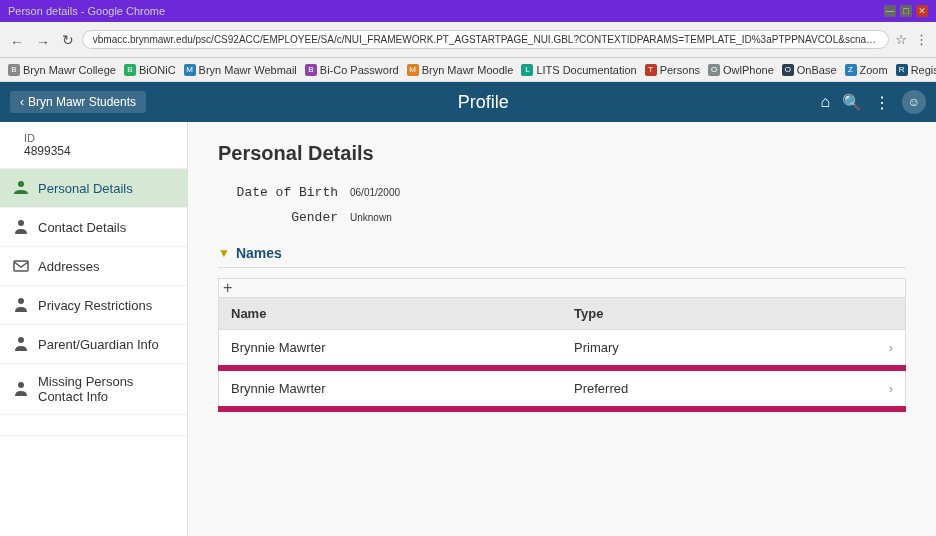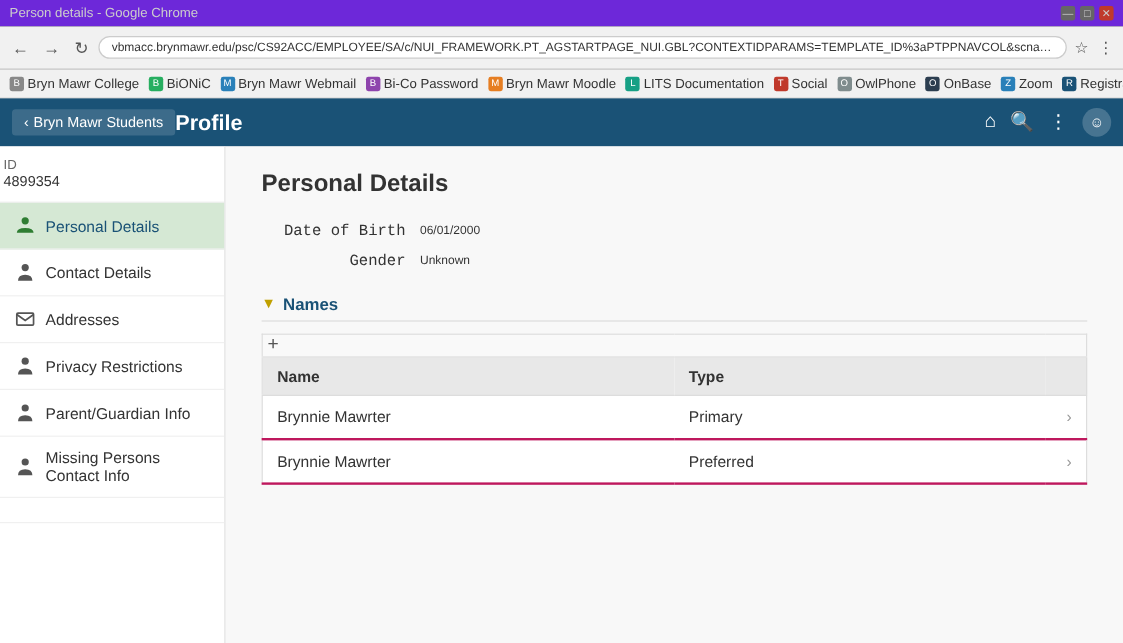--- a/index.html
+++ b/index.html
@@ -19,30 +19,30 @@
     .browser-action-icons span { font-size: 13px; color: #555; cursor: pointer; padding: 2px; }
 
     
     .bookmarks-bar { background: #f1f1f1; padding: 2px 8px; display: flex; align-items: center; gap: 8px; border-bottom: 1px solid #ddd; height: 24px; overflow: hidden; }
     .bookmark-item { display: flex; align-items: center; gap: 3px; font-size: 11px; color: #333; cursor: pointer; white-space: nowrap; }
     .bookmark-favicon { width: 12px; height: 12px; background: #888; border-radius: 2px; font-size: 8px; display: flex; align-items: center; justify-content: center; color: white; }
 
     
     .app-header { background: #1a5276; height: 40px; display: flex; align-items: center; padding: 0 10px; }
     .back-btn { color: white; background: none; border: none; cursor: pointer; font-size: 12px; display: flex; align-items: center; gap: 4px; background: rgba(255,255,255,0.15); padding: 4px 10px; border-radius: 3px; }
-    .header-title { flex: 1; text-align: left; color: white; font-size: 18px; font-weight: bold; }
+    .header-title { flex: 1; text-align: center; color: white; font-size: 18px; font-weight: normal; }
     .header-icons { display: flex; gap: 12px; align-items: center; }
     .header-icon { color: white; font-size: 16px; cursor: pointer; }
 
     
     .main-layout { display: flex; height: calc(536px - 22px - 36px - 24px - 40px); }
 
     
     .sidebar { width: 188px; background: #fff; border-right: 1px solid #ddd; overflow-y: auto; flex-shrink: 0; }
-    .sidebar-id { padding: 10px 3px; border-bottom: 1px solid #eee; font-size: 12px; color: #333; }
+    .sidebar-id { padding: 10px 24px; border-bottom: 1px solid #eee; font-size: 12px; color: #333; }
     .sidebar-id .id-label { font-size: 11px; color: #666; }
     .sidebar-item { display: flex; align-items: center; gap: 8px; padding: 10px 12px; cursor: pointer; border-bottom: 1px solid #f0f0f0; font-size: 13px; color: #333; }
     .sidebar-item.active { background: #d5e8d4; color: #1a5276; }
     .sidebar-icon { width: 18px; height: 18px; display: flex; align-items: center; justify-content: center; flex-shrink: 0; }
 
     
     .content-area { flex: 1; background: #f8f8f8; overflow-y: auto; padding: 20px 30px; }
     .page-title { font-size: 20px; font-weight: bold; color: #333; margin-bottom: 20px; }
     .field-row { display: flex; align-items: center; margin-bottom: 10px; }
     .field-label { width: 120px; text-align: right; color: #333; font-size: 13px; margin-right: 12px; font-family: Liberation Mono, monospace; }
@@ -50,21 +50,21 @@
 
     
     .section-header { display: flex; align-items: center; gap: 6px; color: #1a5276; font-size: 14px; font-weight: bold; margin: 20px 0 10px 0; padding-bottom: 6px; border-bottom: 1px solid #ddd; }
     .section-toggle { cursor: pointer; color: #c0a000; font-size: 12px; }
 
     .names-table { width: 100%; border-collapse: collapse; background: white; border: 1px solid #ddd; }
     .add-row { padding: 6px 10px; border-bottom: 1px solid #ddd; background: #f9f9f9; }
     .add-btn { background: none; border: none; cursor: pointer; font-size: 16px; color: #555; padding: 0 4px; }
     .table-header { background: #e8e8e8; margin-left: 23px; }
     .table-header th { padding: 8px 12px; text-align: left; font-weight: bold; font-size: 13px; color: #333; border-bottom: 1px solid #ddd; }
-    .table-row td { padding: 10px 12px; border-bottom: 2px solid #be185d; font-size: 13px; color: #333; }
+    .table-row td { padding: 10px 12px; border-bottom: 6px solid #be185d; font-size: 13px; color: #333; }
     .table-row td.name-col { width: 50%; }
     .table-row td.type-col { width: 45%; }
     .table-row td.arrow-col { width: 5%; text-align: right; color: #999; }
   </style>
 </head>
 <body>
 
 <div class="browser-chrome">
   <div class="browser-titlebar">
     <span class="browser-titlebar-title">Person details - Google Chrome</span>
@@ -106,21 +106,21 @@
     <div class="bookmark-item">
       <div class="bookmark-favicon" style="background:#e67e22;">M</div>
       <span>Bryn Mawr Moodle</span>
     </div>
     <div class="bookmark-item">
       <div class="bookmark-favicon" style="background:#16a085;">L</div>
       <span>LITS Documentation</span>
     </div>
     <div class="bookmark-item">
       <div class="bookmark-favicon" style="background:#c0392b;">T</div>
-      <span>Social</span>
+      <span>Persons</span>
     </div>
     <div class="bookmark-item">
       <div class="bookmark-favicon" style="background:#7f8c8d;">O</div>
       <span>OwlPhone</span>
     </div>
     <div class="bookmark-item">
       <div class="bookmark-favicon" style="background:#2c3e50;">O</div>
       <span>OnBase</span>
     </div>
     <div class="bookmark-item">

